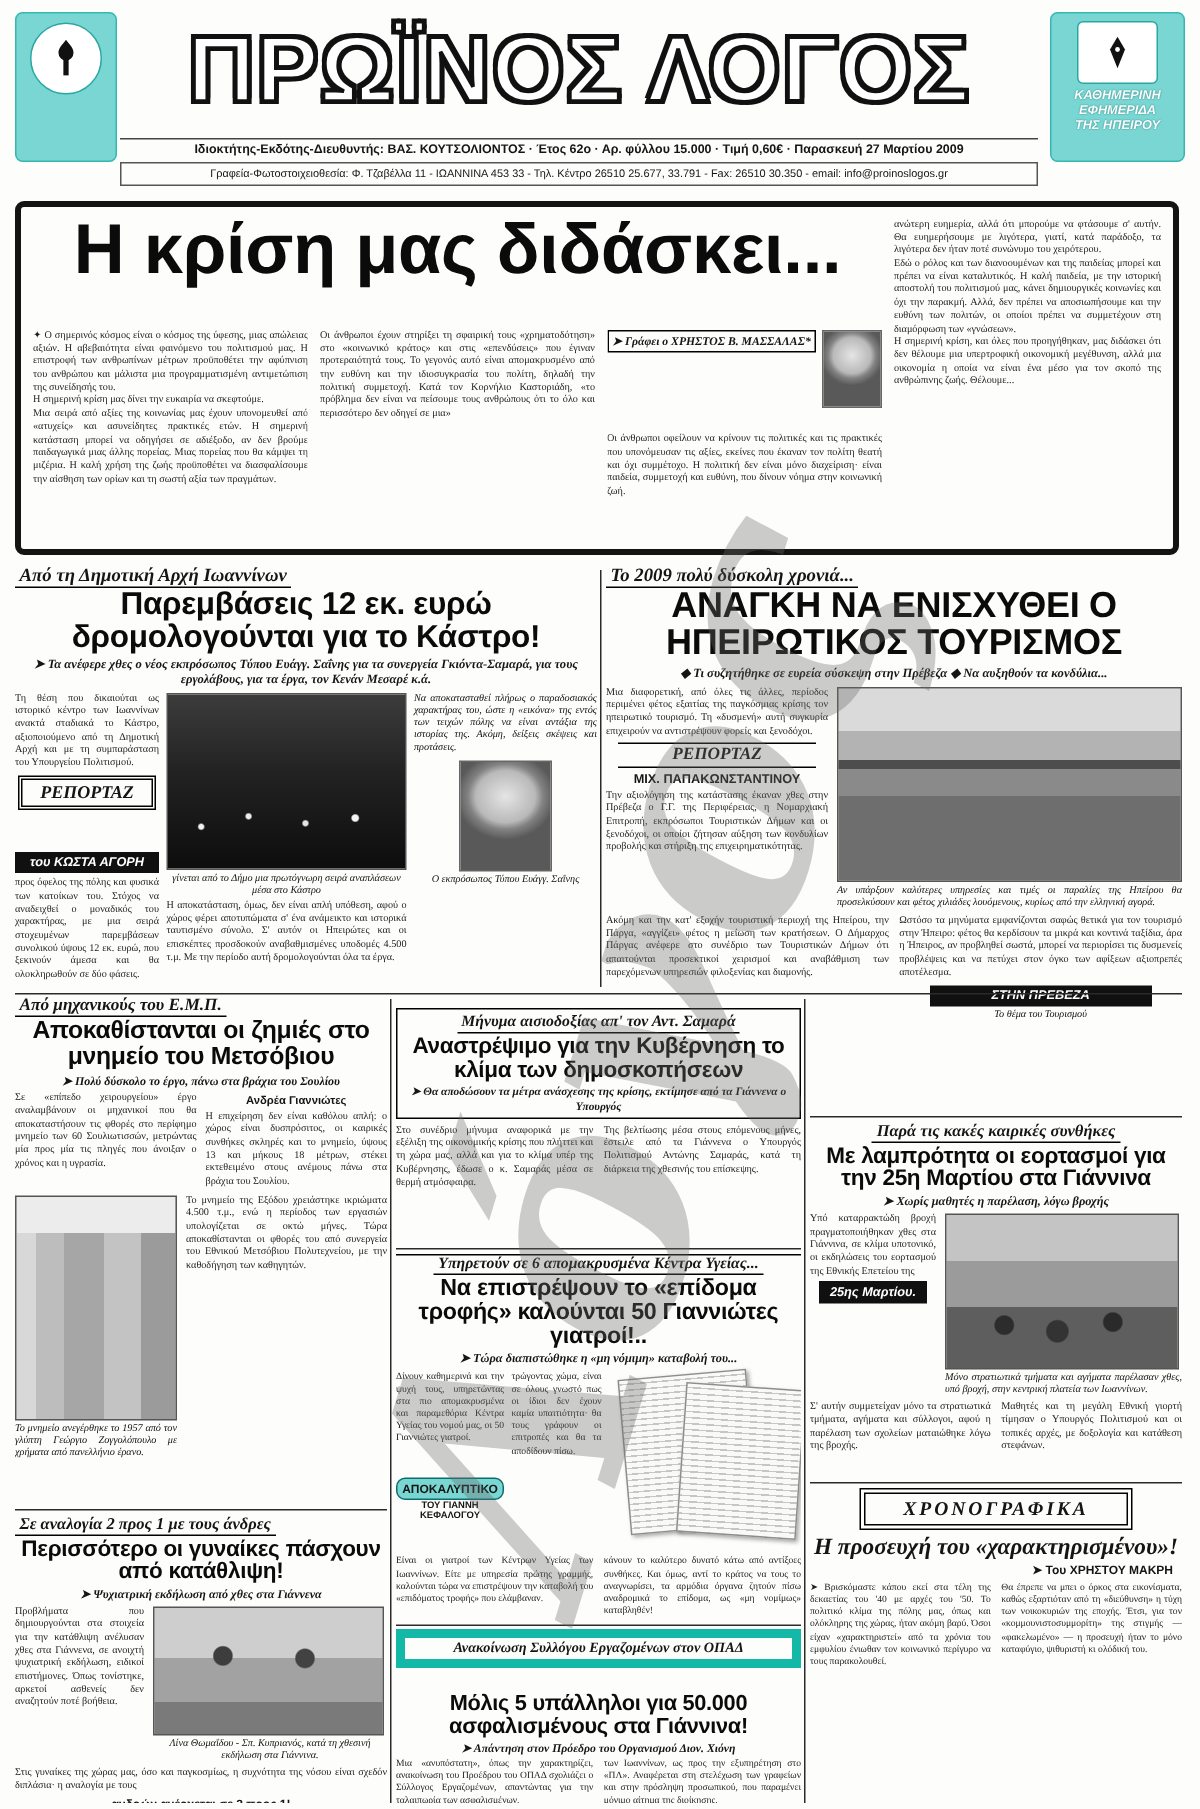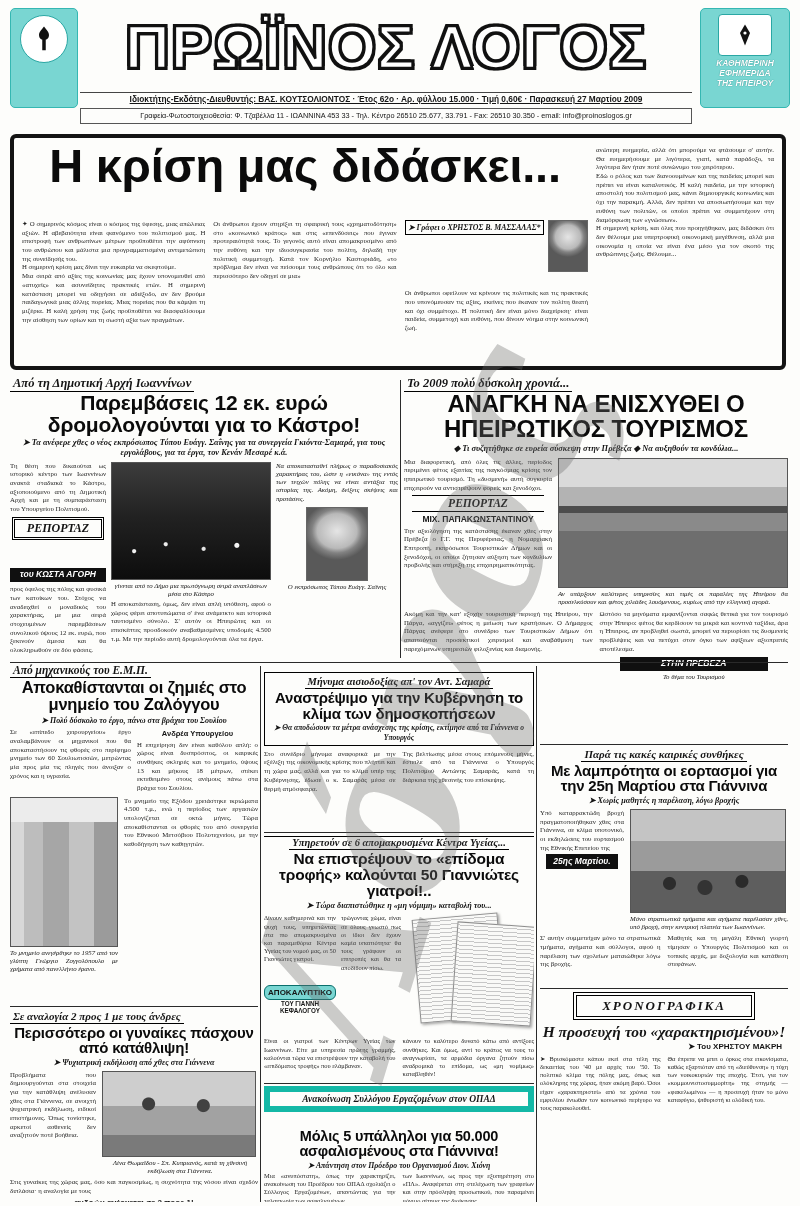--- a/index.html
+++ b/index.html
@@ -103,21 +103,21 @@
         <circle cx="12" cy="10" r="1.6" fill="#fff"></circle>
       </svg>
     </div>
     <div class="tagline">
       <div>ΚΑΘΗΜΕΡΙΝΗ</div>
       <div>ΕΦΗΜΕΡΙΔΑ</div>
       <div>ΤΗΣ ΗΠΕΙΡΟΥ</div>
     </div>
   </div>
 
-  <div class="abs info1" style="left:80px;top:92px;width:612px;height:13px;text-decoration:underline;">Ιδιοκτήτης-Εκδότης-Διευθυντής: ΒΑΣ. ΚΟΥΤΣΟΛΙΟΝΤΟΣ  ·  Έτος 62ο  ·  Αρ. φύλλου 15.000  ·  Τιμή 0,60€  ·  Παρασκευή 27 Μαρτίου 2009</div>
+  <div class="abs info1" style="left:80px;top:92px;width:612px;height:13px;">Ιδιοκτήτης-Εκδότης-Διευθυντής: ΒΑΣ. ΚΟΥΤΣΟΛΙΟΝΤΟΣ  ·  Έτος 62ο  ·  Αρ. φύλλου 15.000  ·  Τιμή 0,60€  ·  Παρασκευή 27 Μαρτίου 2009</div>
   <div class="abs info2" style="left:80px;top:108px;width:610px;height:14px;">Γραφεία-Φωτοστοιχειοθεσία: Φ. Τζαβέλλα 11 - ΙΩΑΝΝΙΝΑ 453 33 - Τηλ. Κέντρο 26510 25.677, 33.791 - Fax: 26510 30.350 - email: info@proinoslogos.gr</div>
 
   <div class="abs leadbox sec" style="left:10px;top:134px;width:768px;height:228px;">
     <div class="abs hl" style="left:8px;top:4px;width:566px;font-size:47px;">Η κρίση μας διδάσκει...</div>
 
     <div class="abs" style="left:8px;top:66px;width:566px;height:156px;display:flex;gap:8px;margin-top:16px;">
       <div class="lead-col b" style="flex:1;">✦ Ο σημερινός κόσμος είναι ο κόσμος της ύφεσης, μιας απώλειας αξιών. Η αβεβαιότητα είναι φαινόμενο του πολιτισμού μας. Η επιστροφή των ανθρωπίνων μέτρων προϋποθέτει την αφύπνιση του ανθρώπου και μάλιστα μια προγραμματισμένη αντιμετώπιση της συνείδησής του.
 Η σημερινή κρίση μας δίνει την ευκαιρία να σκεφτούμε.
 Μια σειρά από αξίες της κοινωνίας μας έχουν υπονομευθεί από «ατυχείς» και ασυνείδητες πρακτικές ετών. Η σημερινή κατάσταση μπορεί να οδηγήσει σε αδιέξοδο, αν δεν βρούμε παιδαγωγικά μιας άλλης πορείας. Μιας πορείας που θα κάμψει τη μιζέρια. Η καλή χρήση της ζωής προϋποθέτει να διασφαλίσουμε την αίσθηση των ορίων και τη σωστή αξία των πραγμάτων.</div>
       <div class="lead-col b" style="flex:1;">Οι άνθρωποι έχουν στηρίξει τη σφαιρική τους «χρηματοδότηση» στο «κοινωνικό κράτος» και στις «επενδύσεις» που έγιναν προτεραιότητά τους. Το γεγονός αυτό είναι απομακρυσμένο από την ευθύνη και την ιδιοσυγκρασία του πολίτη, δηλαδή την πολιτική συμμετοχή. Κατά τον Κορνήλιο Καστοριάδη, «το πρόβλημα δεν είναι να πείσουμε τους ανθρώπους ότι το όλο και περισσότερο δεν οδηγεί σε μια»</div>
@@ -178,26 +178,26 @@
       <div>
         <div class="b">Ωστόσο τα μηνύματα εμφανίζονται σαφώς θετικά για τον τουρισμό στην Ήπειρο: φέτος θα κερδίσουν τα μικρά και κοντινά ταξίδια, άρα η Ήπειρος, αν προβληθεί σωστά, μπορεί να περιορίσει τις δυσμενείς προβλέψεις και να πετύχει στον όγκο των αφίξεων αξιοπρεπές αποτέλεσμα.</div>
         <div class="bar" style="margin:3px 20px 2px;">ΣΤΗΝ ΠΡΕΒΕΖΑ</div>
         <div class="cap">Το θέμα του Τουρισμού</div>
       </div>
     </div>
   </div>
 
   <div class="abs sec" style="left:10px;top:664px;width:248px;height:342px;">
     <div class="kick" style="font-size:11.5px;"><span>Από μηχανικούς του Ε.Μ.Π.</span></div>
-    <div class="hl" style="font-size:16.5px;margin-top:2px;">Αποκαθίστανται οι ζημιές στο μνημείο του Ζαλόγγου</div>
+    <div class="hl" style="font-size:16.5px;margin-top:2px;">Αποκαθίστανται οι ζημιές στο μνημείο του Μετσόβιου</div>
     <div class="deck" style="font-size:8px;">➤ Πολύ δύσκολο το έργο, πάνω στα βράχια του Σουλίου</div>
     <div style="display:grid;grid-template-columns:1fr 1fr;gap:6px;">
       <div class="b">Σε «επίπεδο χειρουργείου» έργο αναλαμβάνουν οι μηχανικοί που θα αποκαταστήσουν τις φθορές στο περίφημο μνημείο των 60 Σουλιωτισσών, μετρώντας μία προς μία τις πληγές που άνοιξαν ο χρόνος και η υγρασία.</div>
       <div>
-        <div class="repname" style="font-size:7.5px;">Ανδρέα Υπουργείου</div>
+        <div class="repname" style="font-size:7.5px;">Ανδρέα Γιαννιώτες</div>
         <div class="b">Η επιχείρηση δεν είναι καθόλου απλή: ο χώρος είναι δυσπρόσιτος, οι καιρικές συνθήκες σκληρές και το μνημείο, ύψους 13 και μήκους 18 μέτρων, στέκει εκτεθειμένο στους ανέμους πάνω στα βράχια του Σουλίου.</div>
       </div>
     </div>
     <div style="display:grid;grid-template-columns:108px 1fr;gap:6px;margin-top:4px;">
       <div>
         <div class="ph ph-monument" style="width:106px;height:148px;"></div>
         <div class="cap" style="text-align:justify;margin-top:2px;">Το μνημείο ανεγέρθηκε το 1957 από τον γλύπτη Γεώργιο Ζογγολόπουλο με χρήματα από πανελλήνιο έρανο.</div>
       </div>
       <div class="b">Το μνημείο της Εξόδου χρειάστηκε ικριώματα 4.500 τ.μ., ενώ η περίοδος των εργασιών υπολογίζεται σε οκτώ μήνες. Τώρα αποκαθίστανται οι φθορές του από συνεργεία του Εθνικού Μετσόβιου Πολυτεχνείου, με την καθοδήγηση των καθηγητών.</div>
     </div>

